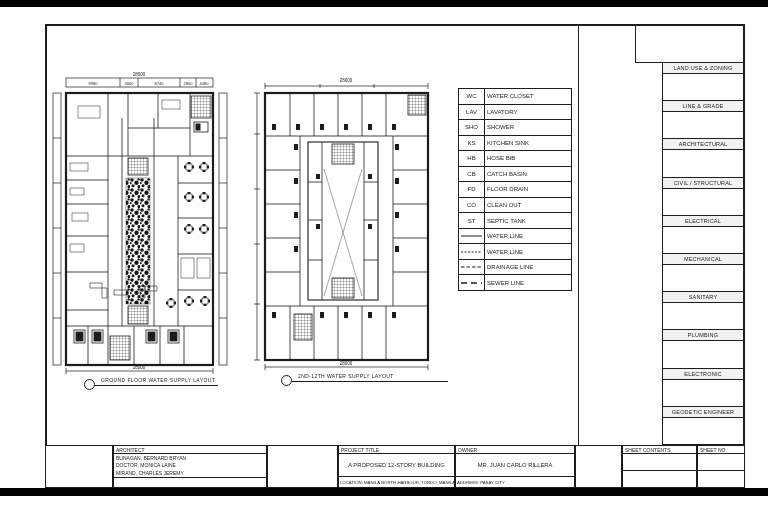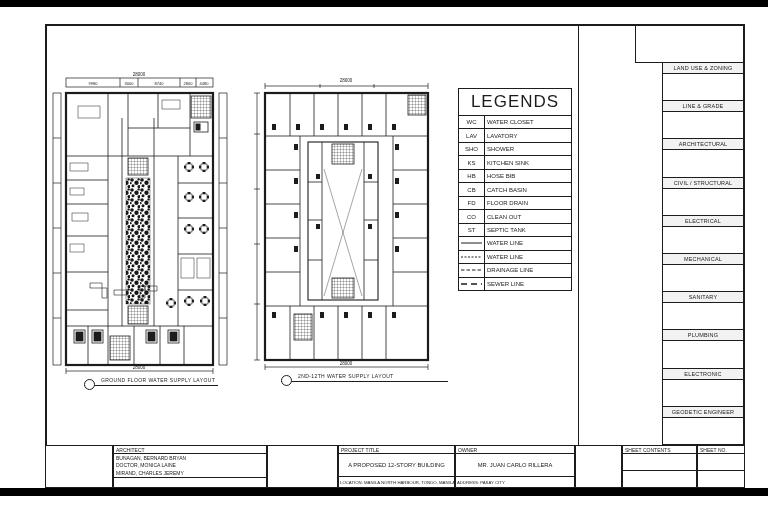--- a/index.html
+++ b/index.html
@@ -272,21 +272,20 @@
 <div class="caption caption1">
   <span class="cap-circle"></span>
   <span class="cap-text">GROUND FLOOR  WATER SUPPLY  LAYOUT</span>
 </div>
 <div class="caption caption2">
   <span class="cap-circle"></span>
   <span class="cap-text">2ND-12TH  WATER SUPPLY  LAYOUT</span>
 </div>
 
 <div class="legends">
-  <div class="leg-head">LEGENDS</div>
 
   <div class="leg-row">
       <div class="leg-abbr">WC</div>
       <div class="leg-lbl">WATER CLOSET</div>
     </div>
   <div class="leg-row">
       <div class="leg-abbr">LAV</div>
       <div class="leg-lbl">LAVATORY</div>
     </div>
   <div class="leg-row">

